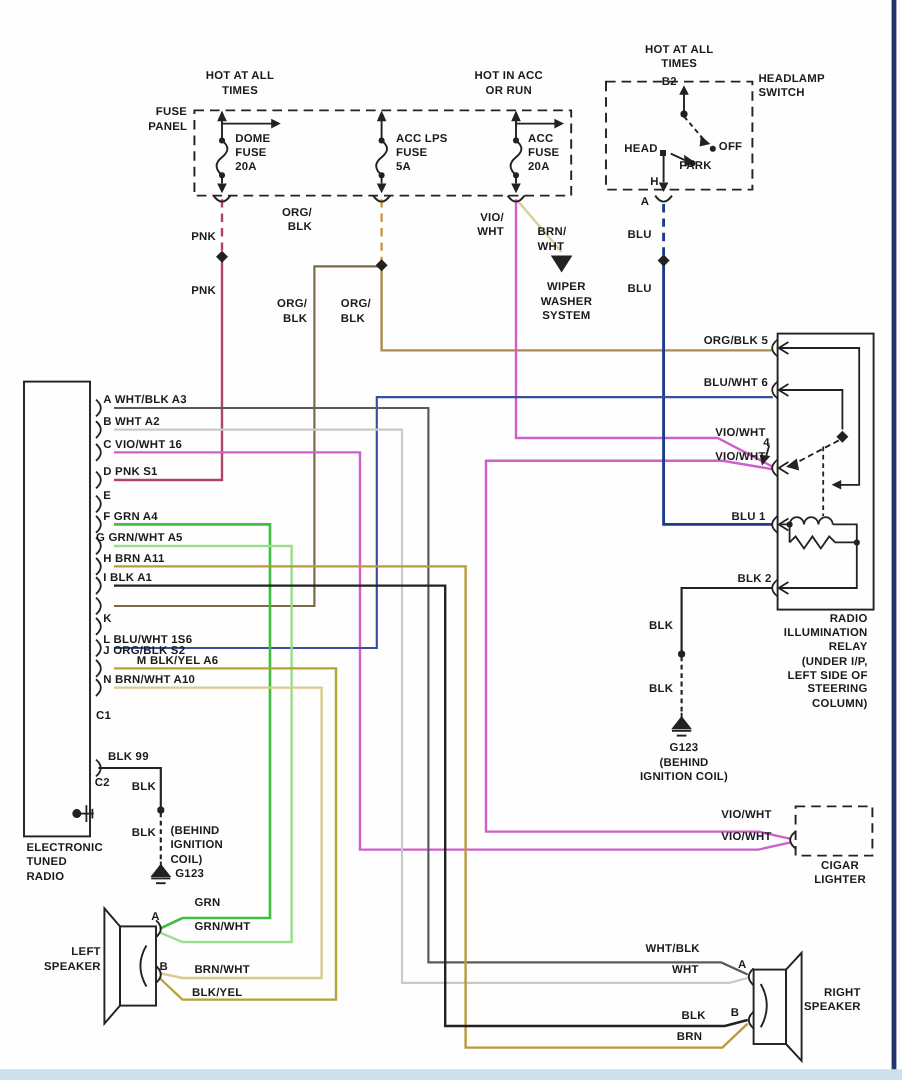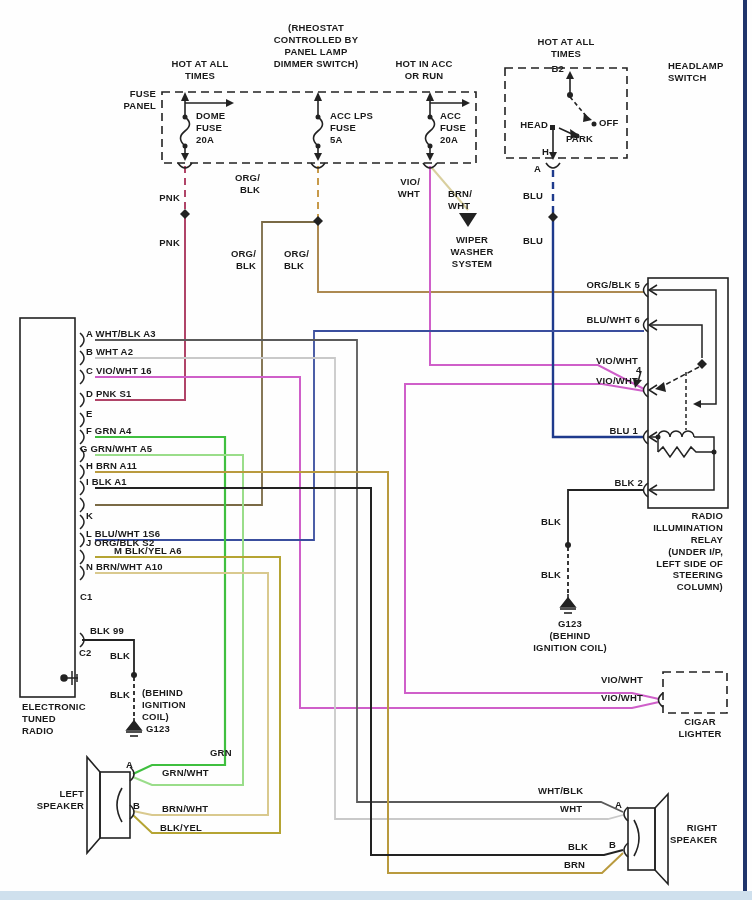--- a/index.html
+++ b/index.html
@@ -245,29 +245,25 @@
     <path d="M628,807 Q620,814 628,821"></path>
     <path d="M628,843 Q620,850 628,857"></path>
   </g>
 </svg>
 
 <div id="labels-layer">
       <div class="lbl r" style="left: 156px; top: 88px;">FUSE
 PANEL</div>
       <div class="lbl c" style="left: 200px; top: 58px;">HOT AT ALL
 TIMES</div>
-      <div class="lbl c" style="left: 316px; top: 22px;">(RHEOSTAT
-CONTROLLED BY
-PANEL LAMP
-DIMMER SWITCH)</div>
       <div class="lbl c" style="left: 424px; top: 58px;">HOT IN ACC
 OR RUN</div>
       <div class="lbl c" style="left: 566px; top: 36px;">HOT AT ALL
 TIMES</div>
-      <div class="lbl l" style="left: 632px; top: 60px; margin-left: 36px;">HEADLAMP
+      <div class="lbl l" style="left: 632px; top: 60px;">HEADLAMP
 SWITCH</div>
       <div class="lbl l" style="left: 196px; top: 110px;">DOME
 FUSE
 20A</div>
       <div class="lbl l" style="left: 330px; top: 110px;">ACC LPS
 FUSE
 5A</div>
       <div class="lbl l" style="left: 440px; top: 110px;">ACC
 FUSE
 20A</div>
@@ -322,21 +318,21 @@
       <div class="lbl l" style="left: 79px; top: 647px;">C2</div>
       <div class="lbl r" style="left: 130px; top: 650px;">BLK</div>
       <div class="lbl r" style="left: 130px; top: 689px;">BLK</div>
       <div class="lbl l" style="left: 142px; top: 687px;">(BEHIND
 IGNITION
 COIL)</div>
       <div class="lbl l" style="left: 146px; top: 723px;">G123</div>
       <div class="lbl l" style="left: 22px; top: 701px;">ELECTRONIC
 TUNED
 RADIO</div>
-      <div class="lbl l" style="left: 162px; top: 747px; margin-left: 48px;">GRN</div>
+      <div class="lbl l" style="left: 162px; top: 747px;">GRN</div>
       <div class="lbl l" style="left: 162px; top: 767px;">GRN/WHT</div>
       <div class="lbl r" style="left: 84px; top: 788px;">LEFT
 SPEAKER</div>
       <div class="lbl l" style="left: 126px; top: 759px;">A</div>
       <div class="lbl l" style="left: 133px; top: 800px;">B</div>
       <div class="lbl l" style="left: 162px; top: 803px;">BRN/WHT</div>
       <div class="lbl l" style="left: 160px; top: 822px;">BLK/YEL</div>
       <div class="lbl l" style="left: 538px; top: 785px;">WHT/BLK</div>
       <div class="lbl l" style="left: 560px; top: 803px;">WHT</div>
       <div class="lbl l" style="left: 568px; top: 841px;">BLK</div>

